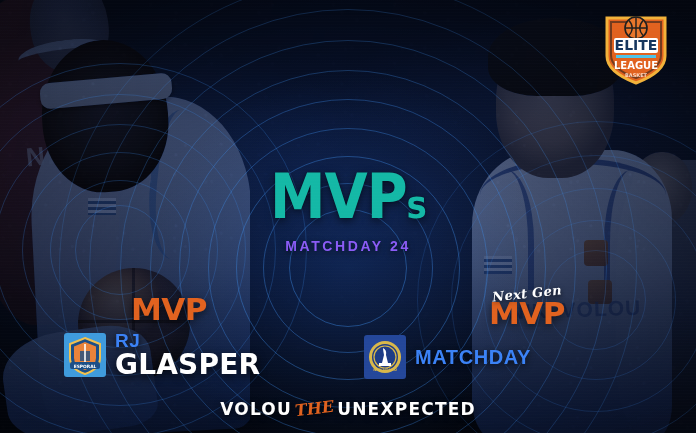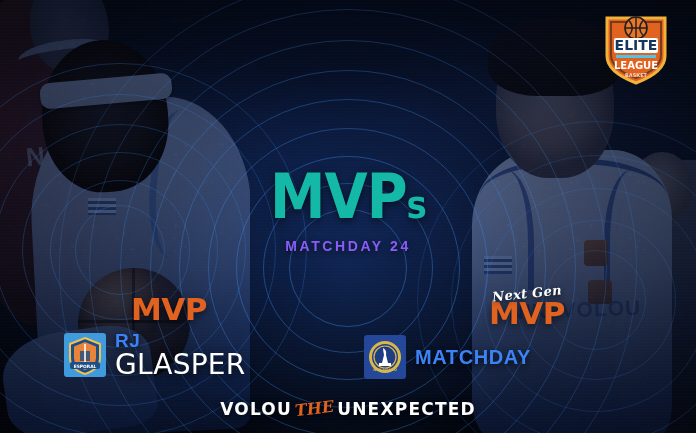--- a/index.html
+++ b/index.html
@@ -277,21 +277,21 @@
   .award-left .award-body{justify-content:flex-start;padding-left:64px;}
   .award-right .award-body{justify-content:flex-start;padding-left:6px;}
 
   .club-badge{flex:0 0 auto;width:42px;height:44px;}
   .award-names{display:flex;flex-direction:column;line-height:1;}
   .award-first{
     font-size:19px;font-weight:800;color:#3b82f6;letter-spacing:.6px;
     text-shadow:0 2px 6px rgba(0,0,0,.75);
   }
   .award-last{
-    font-size:28px;font-weight:400;color:#ffffff;letter-spacing:.2px;
+    font-size:28px;font-weight:700;color:#ffffff;letter-spacing:.2px;
     margin-top:1px;text-shadow:0 3px 8px rgba(0,0,0,.78);
     font-family:"DejaVu Sans",sans-serif;
   }
   .award-right .award-last{font-size:25px;}
   .award-right .award-first{font-size:20px;}
 
   
   .tagline{
     position:absolute;left:0;right:0;bottom:14px;text-align:center;
     white-space:nowrap;

